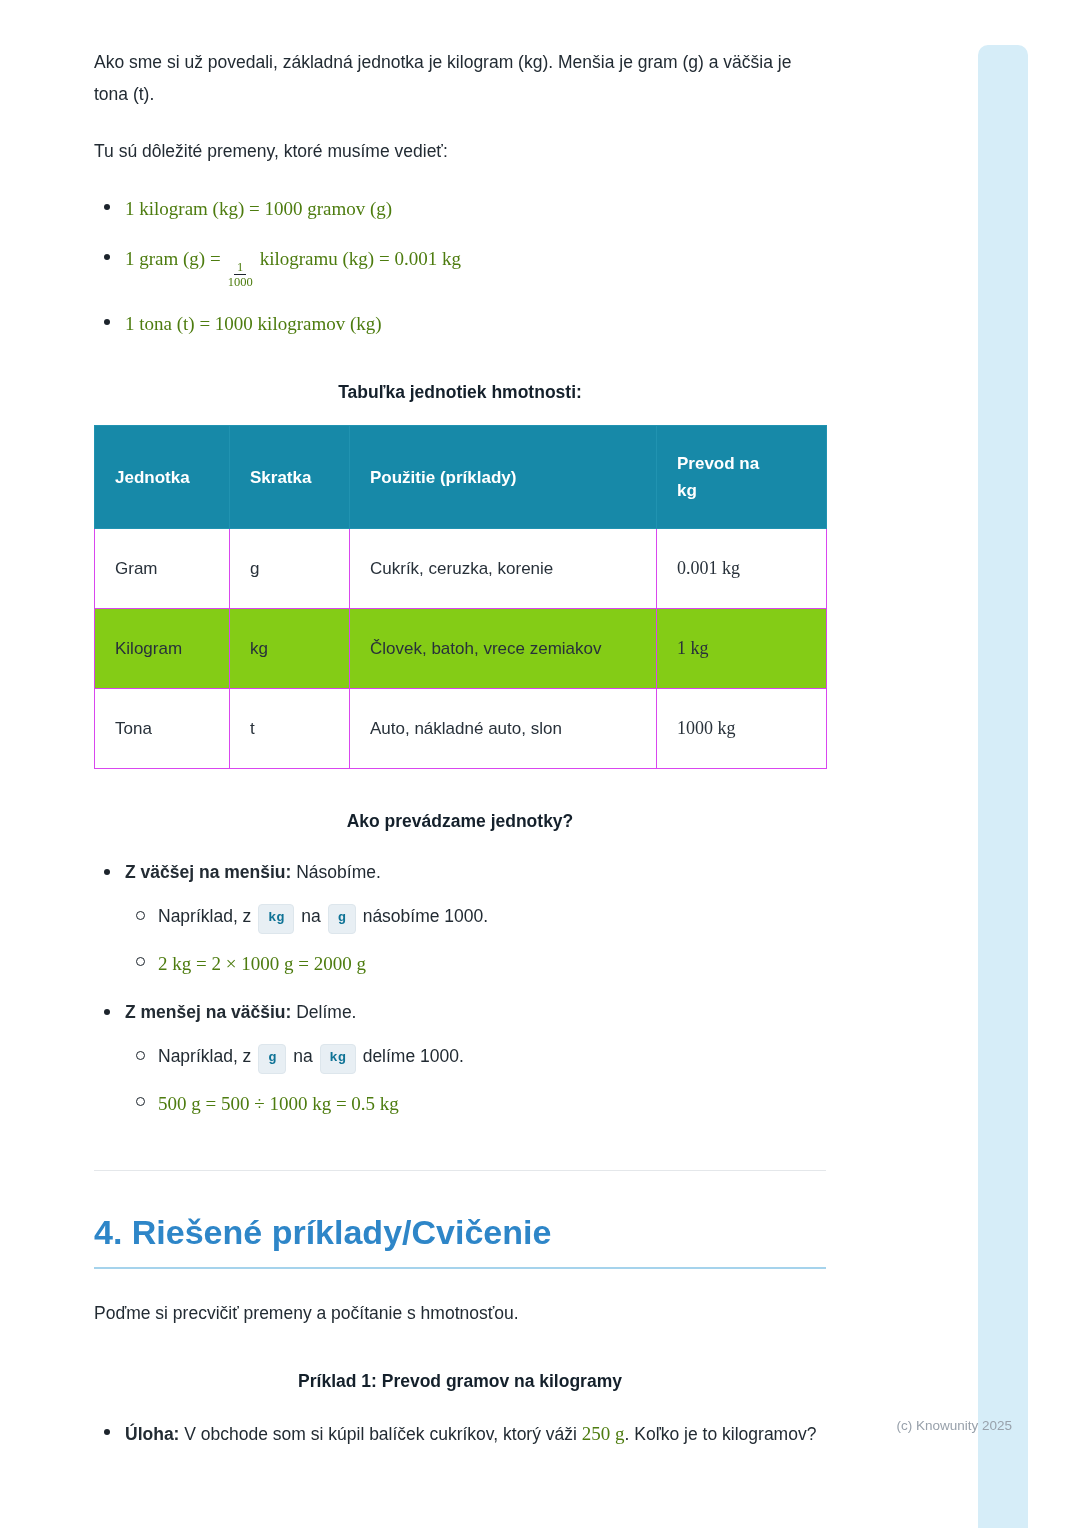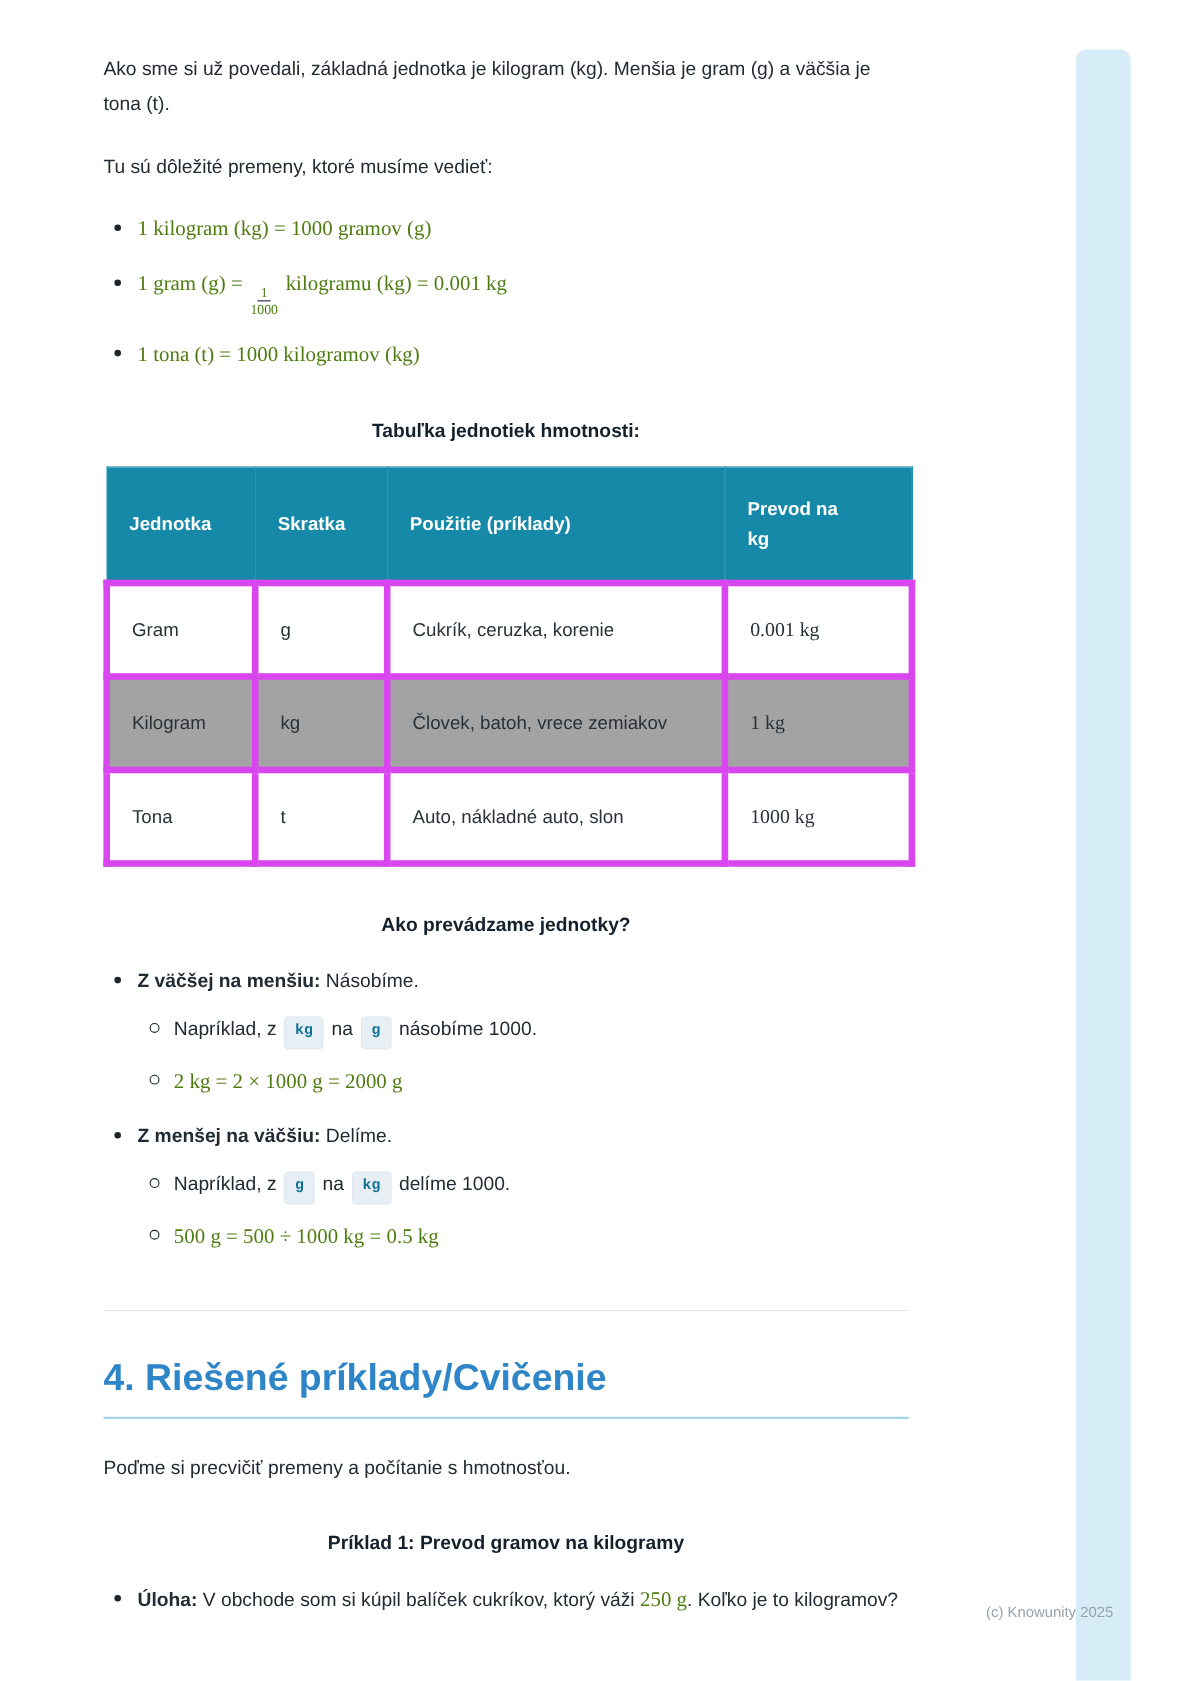--- a/index.html
+++ b/index.html
@@ -114,29 +114,29 @@
     font-size: 17px;
     font-weight: 700;
     text-align: left;
     vertical-align: middle;
     padding: 24px 18px 24px 20px;
     border: 1px solid #2193b1;
     line-height: 1.6;
   }
   th.col-prevod { padding-right: 52px; }
   td {
-    border: 6px solid #d946ef;
+    border: 1px solid #d946ef;
     font-size: 17px;
     color: #28313a;
     vertical-align: middle;
     padding: 25px 18px 25px 20px;
     line-height: 1.6;
     background: #ffffff;
   }
-  tbody tr.striped td { background: #a3a3a3; }
+  tbody tr.striped td { background: #84cc16; }
   td.serif { font-family: "Liberation Serif", "DejaVu Serif", serif; font-size: 18px; }
   
   .badge {
     display: inline-block;
     background: #e8eff4;
     border: 1px solid #dde6ec;
     border-radius: 4px;
     padding: 2px 9px 3px 9px;
     font-family: "Liberation Mono", "DejaVu Sans Mono", monospace;
     font-size: 13.5px;
@@ -145,21 +145,21 @@
     margin: 0 2px;
     vertical-align: 1px;
   }
   .divider {
     border: none;
     border-top: 1px solid #e4e7ea;
     margin: 50px 0 0 0;
   }
   .footer {
     position: absolute;
-    top: 1458px;
+    top: 1418px;
     right: 68px;
     font-size: 13.5px;
     color: #98a1ab;
     z-index: 2;
   }
 </style>
 </head>
 <body>
 
 <div class="page">

